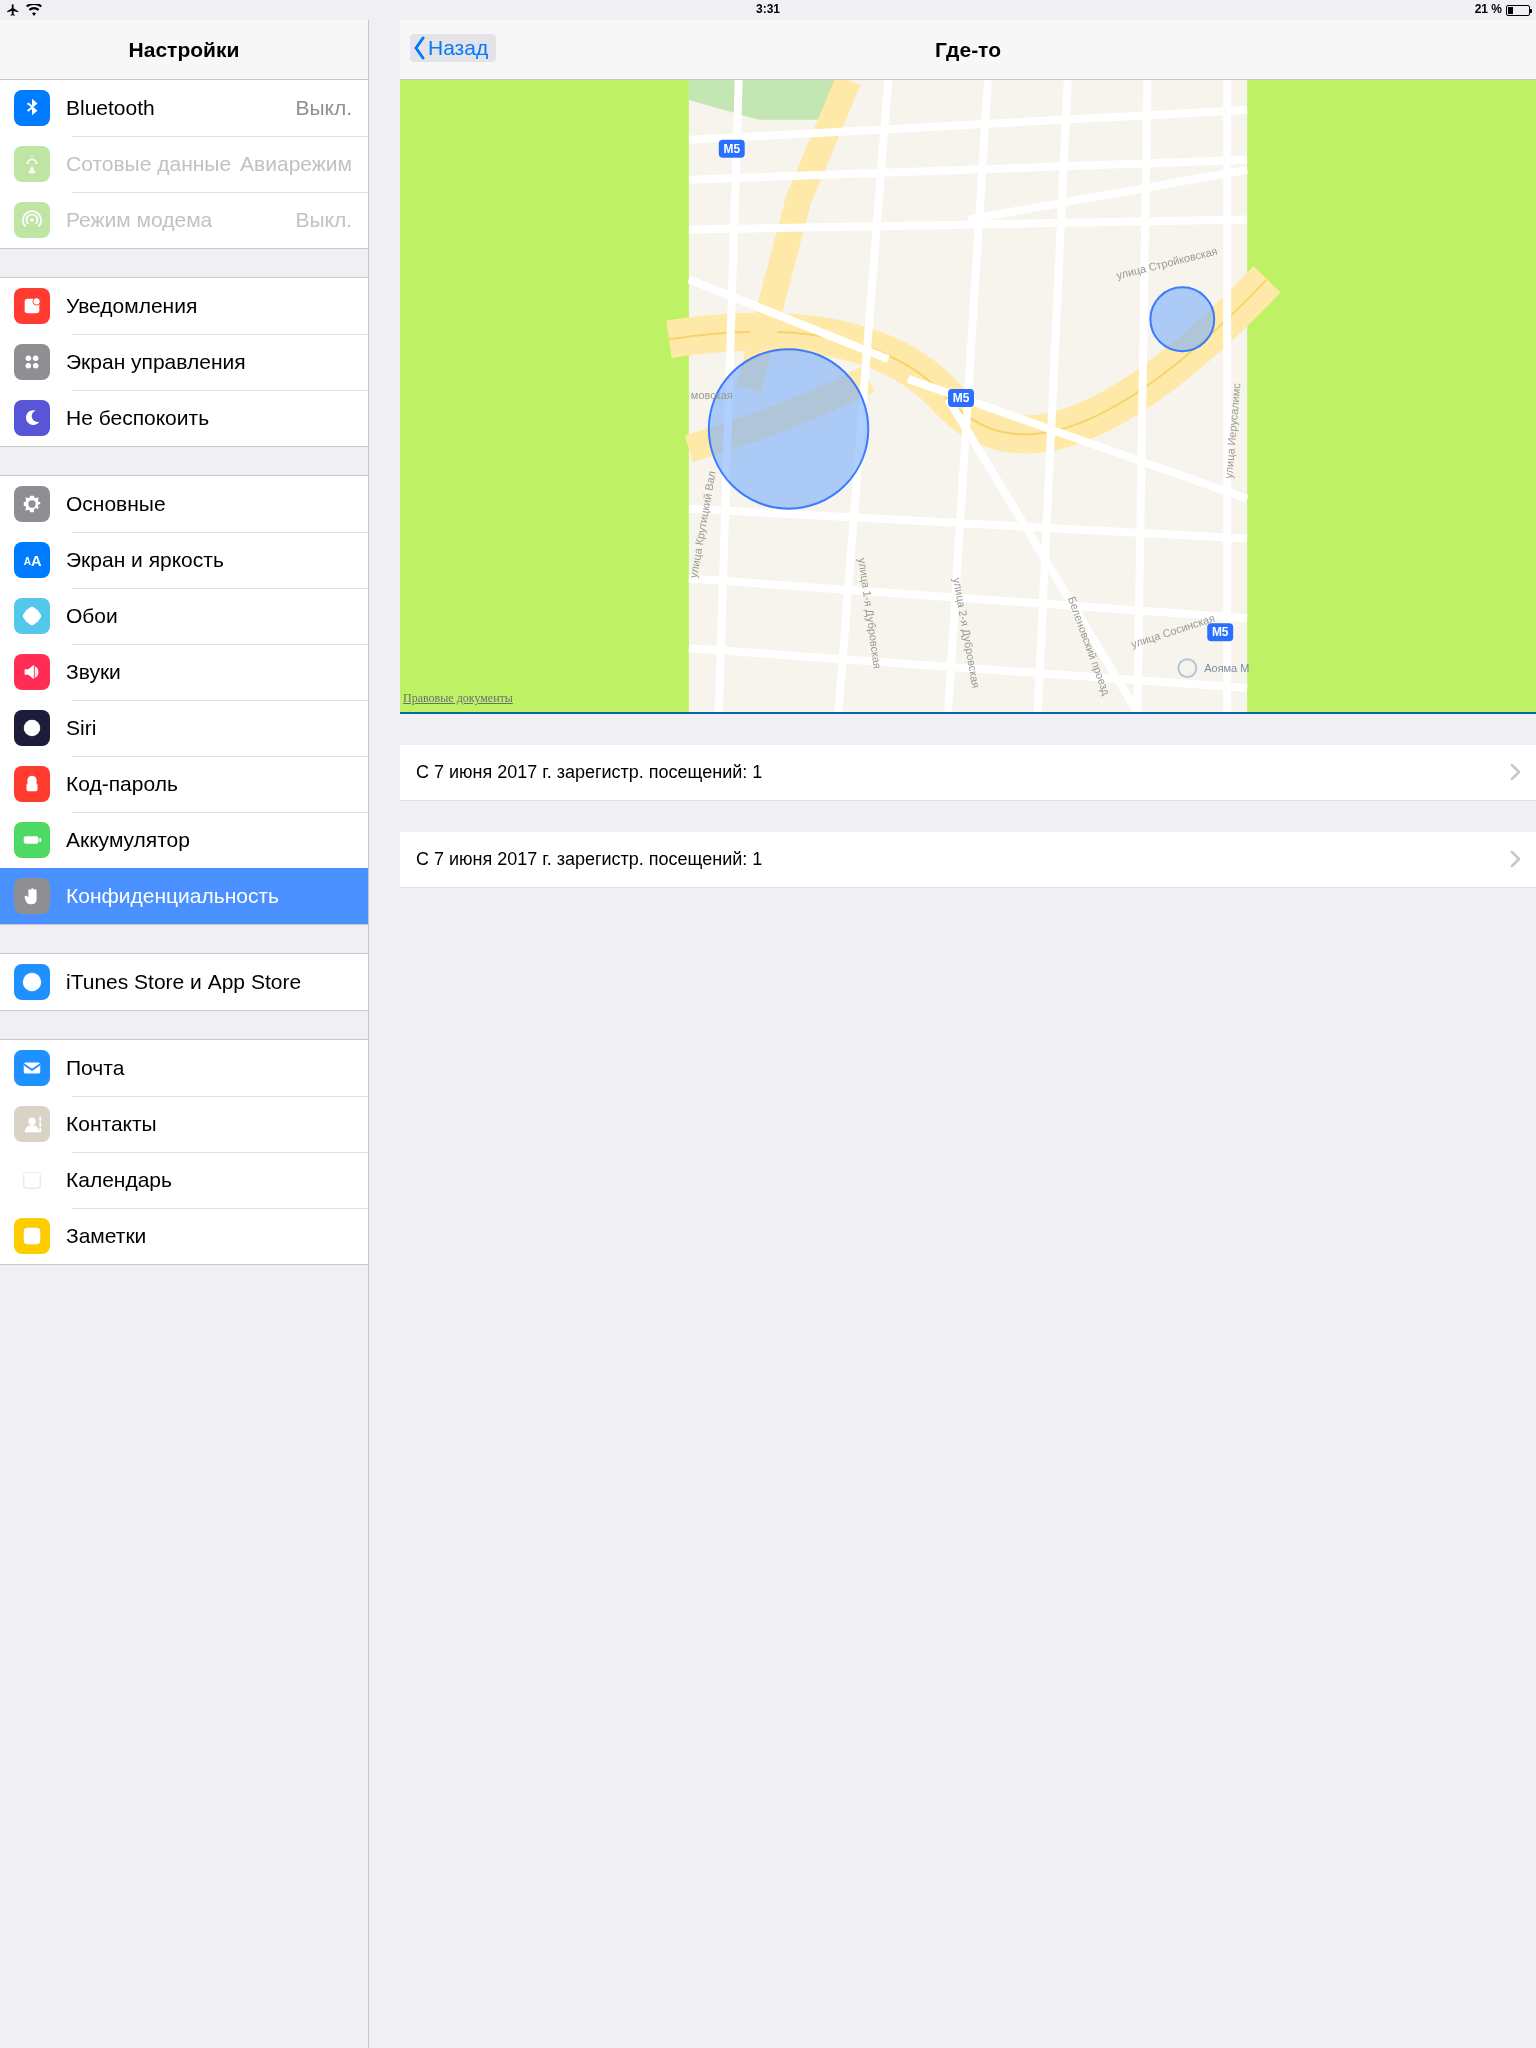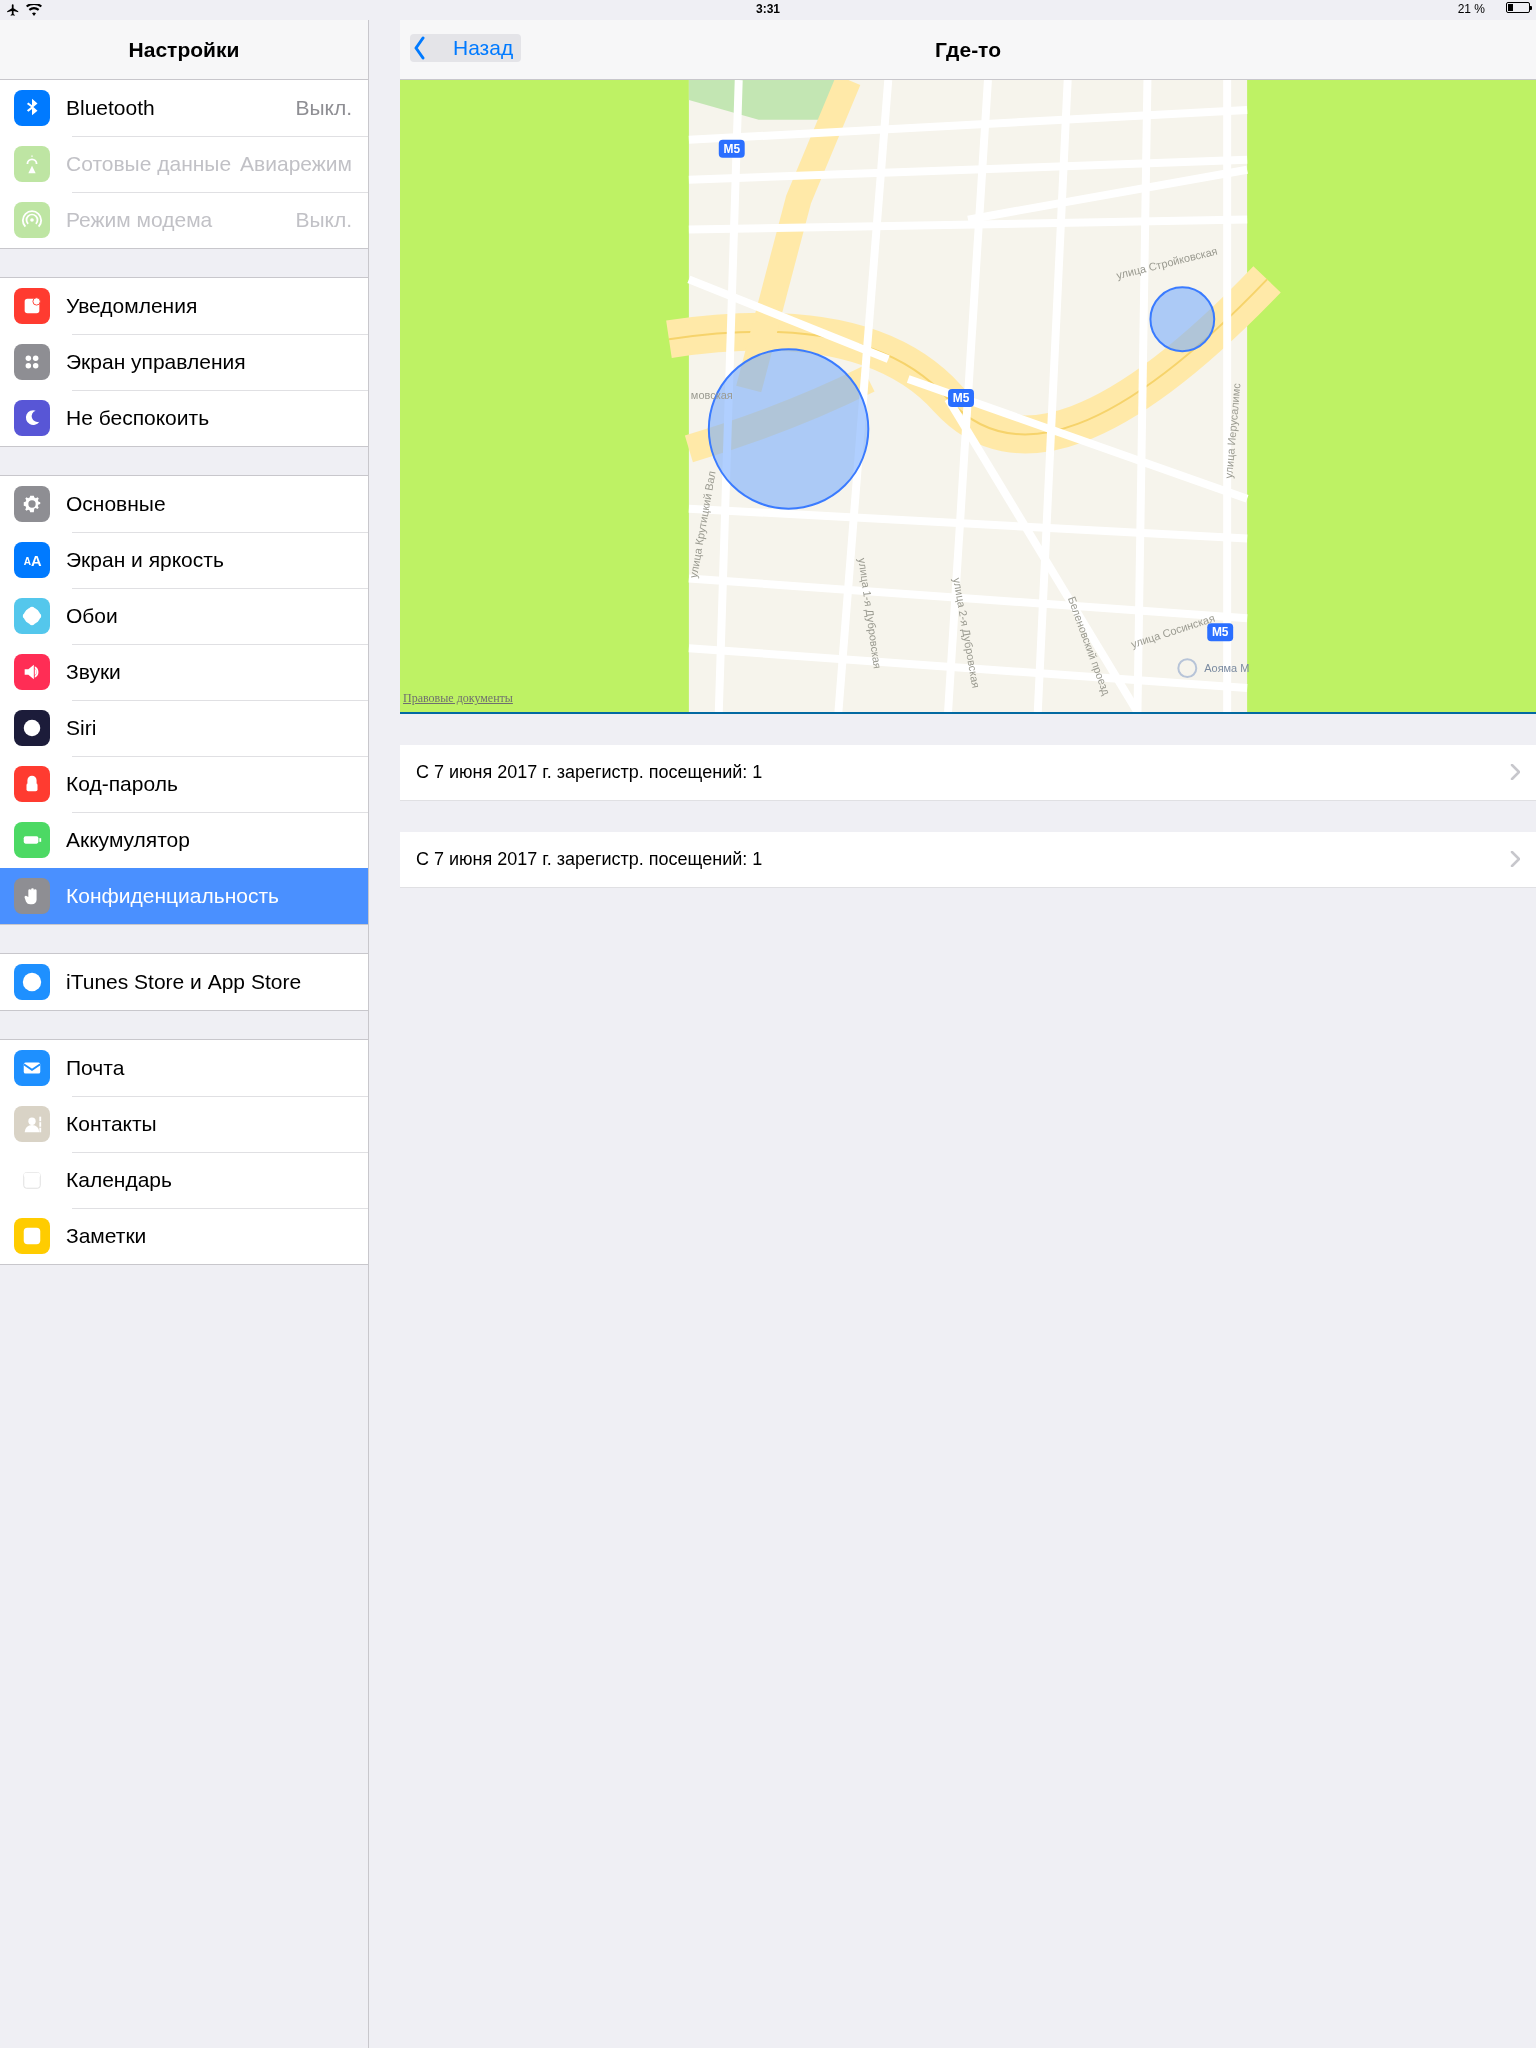--- a/index.html
+++ b/index.html
@@ -2,33 +2,33 @@
 <html><head>
 <meta charset="utf-8">
 <style>
 * { margin: 0; padding: 0; box-sizing: border-box; font-family: -apple-system, "Helvetica Neue", Arial, sans-serif; -webkit-font-smoothing: antialiased; }
 html, body { width: 960px; height: 1280px; overflow: hidden; background: #efeff4; }
 
 
 .status-bar { position: absolute; top:0; left:0; right:0; height:20px; font-size:12px; color:#000; }
 .status-left { position:absolute; left:6px; top:3px; display:flex; align-items:center; gap:6px; }
 .status-center { position:absolute; left:50%; transform:translateX(-50%); top:2px; font-weight:600; }
-.status-right { position:absolute; right:6px; top:2px; display:flex; align-items:flex-start; gap:21px; }
+.status-right { position:absolute; right:6px; top:2px; display:flex; align-items:flex-end; gap:4px;font-weight:bold; }
 .battery { width:24px; height:11px; border:1px solid #000; border-radius:2px; position:relative; }
 .battery:after { content:""; position:absolute; right:-3px; top:3px; width:2px; height:4px; background:#000; border-radius:0 1px 1px 0;}
 .battery .fill { position:absolute; left:1px; top:1px; bottom:1px; width:21%; background:#000; }
 
 
 .left-pane { position:absolute; top:20px; left:0; width:369px; bottom:0; background:#efeff4; border-right:1px solid #c8c7cc; overflow:hidden;}
 .right-pane { position:absolute; top:20px; left:400px; right:0; bottom:0; background:#efeff4; overflow:hidden;}
 
 
 .navbar { height:60px; background:#f7f7f8; border-bottom:1px solid #c8c7cc; position:relative; display:flex; align-items:center; justify-content:center;}
 .navbar .title { font-size:21px; font-weight:700; color:#000;}
-.back-btn { position:absolute; left:10px; top:14px; display:flex; align-items:center; color:#007aff; font-size:21px; cursor:pointer; background:#e4e4e8; border-radius:4px; padding:2px 8px 2px 2px;gap:25px;}
+.back-btn { position:absolute; left:10px; top:14px; display:flex; align-items:center; color:#007aff; font-size:21px; cursor:pointer; background:#e4e4e8; border-radius:4px; padding:2px 8px 2px 2px;}
 .back-btn .chev { width:14px; height:24px; margin-right:2px; }
 
 
 .group { background:#fff; border-top:1px solid #c8c7cc; border-bottom:1px solid #c8c7cc; }
 .group + .group { margin-top:28px; }
 .group.first { border-top:none; }
 .row { display:flex; align-items:center; height:56px; padding:0 16px 0 14px; position:relative;}
 .row + .row:before { content:""; position:absolute; left:72px; right:0; top:0; height:1px; background:#e0e0e3;}
 .row .icon-box { width:36px; height:36px; border-radius:8px; margin-right:16px; display:flex; align-items:center; justify-content:center; flex:0 0 36px;}
 .row .label { flex:1; font-size:21px; color:#000; white-space:nowrap;}

